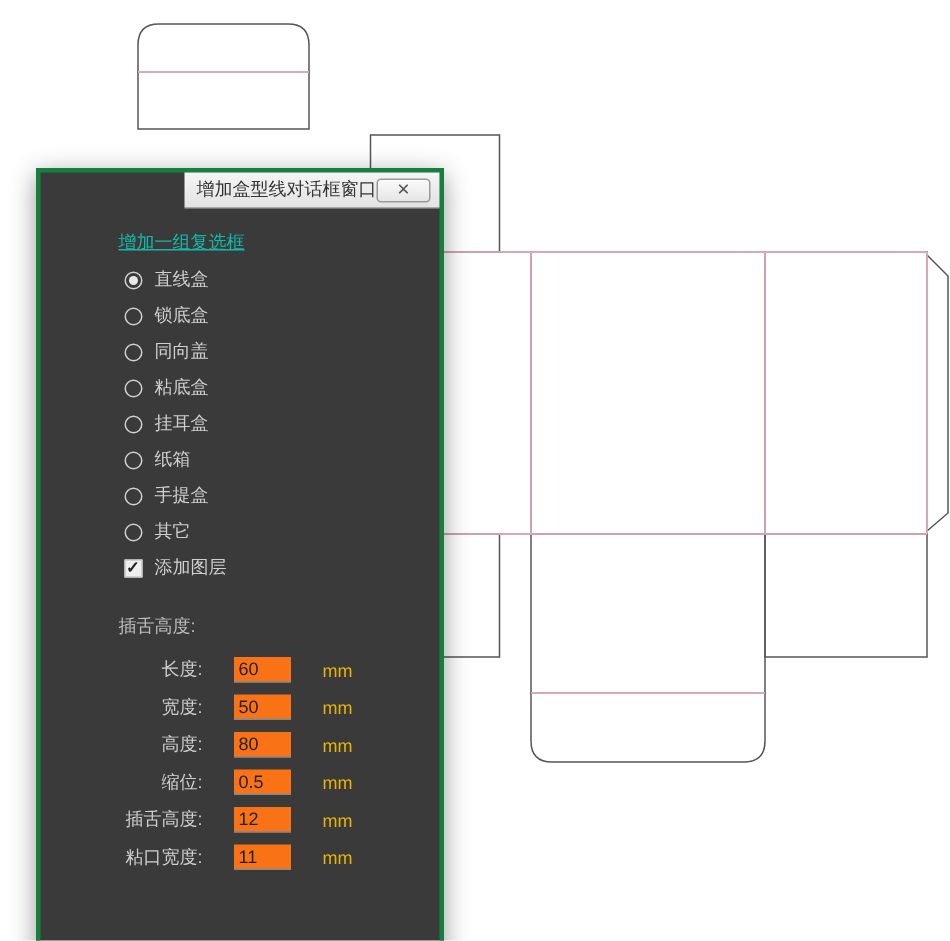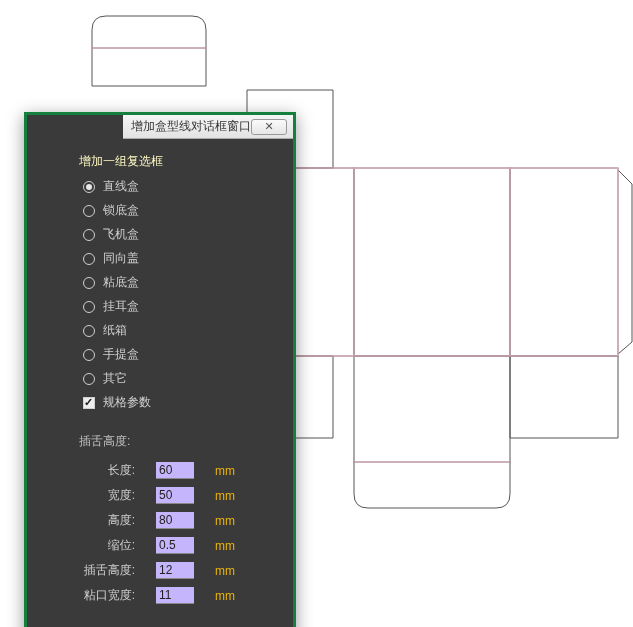--- a/index.html
+++ b/index.html
@@ -56,23 +56,24 @@
     font-size: 11px;
     color: #555;
   }
   .body {
     flex: 1;
     padding: 14px 16px 10px 30px;
     color: #c8c8c8;
     overflow: hidden;
   }
   .group-title {
-    color: #fef9c3;
+    color: #14b8a6;
     margin-bottom: 8px;
     margin-left: -4px;
+    text-decoration: underline;
   }
   .options { display: flex; flex-direction: column; gap: 7px; }
   .opt {
     display: flex;
     align-items: center;
     gap: 8px;
     color: #cfcfcf;
     cursor: pointer;
   }
   .radio {
@@ -119,21 +120,21 @@
     padding-right: 44px;
   }
   .param-label {
     color: #cfcfcf;
     text-align: right;
     min-width: 52px;
   }
   .param-input {
     width: 38px;
     height: 17px;
-    background: #c4b5fd;
+    background: #f97316;
     border: none;
     border-bottom: 1px solid #888;
     font-size: 12px;
     padding: 0 3px;
     color: #222;
     font-family: inherit;
   }
   .unit { color: #eab308; width: 18px; }
 </style>
 </head>
@@ -185,24 +186,20 @@
         <div class="opt">
           <span class="radio checked"></span>
           <span>直线盒</span>
         </div>
         <div class="opt">
           <span class="radio"></span>
           <span>锁底盒</span>
         </div>
         <div class="opt">
           <span class="radio"></span>
-          <span>飞机盒</span>
-        </div>
-        <div class="opt">
-          <span class="radio"></span>
           <span>同向盖</span>
         </div>
         <div class="opt">
           <span class="radio"></span>
           <span>粘底盒</span>
         </div>
         <div class="opt">
           <span class="radio"></span>
           <span>挂耳盒</span>
         </div>
@@ -213,21 +210,21 @@
         <div class="opt">
           <span class="radio"></span>
           <span>手提盒</span>
         </div>
         <div class="opt">
           <span class="radio"></span>
           <span>其它</span>
         </div>
         <div class="opt">
           <span class="check checked"></span>
-          <span>规格参数</span>
+          <span>添加图层</span>
         </div>
       </div>
 
     <div class="params-title">插舌高度:</div>
     <div id="params-list">
         <div class="param-row">
           <span class="param-label">长度:</span>
           <input class="param-input" value="60" style="">
           <span class="unit">mm</span>
         </div>

